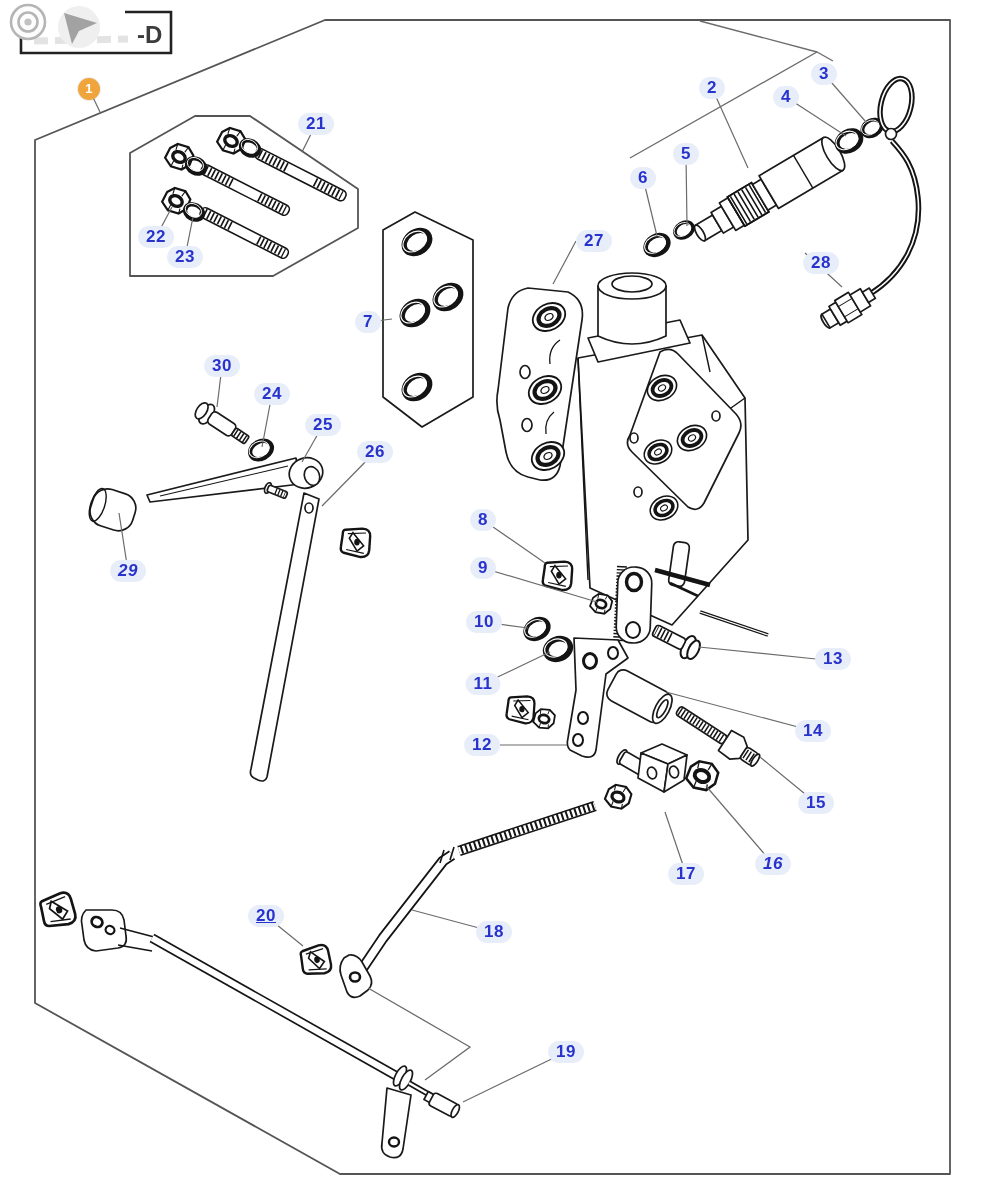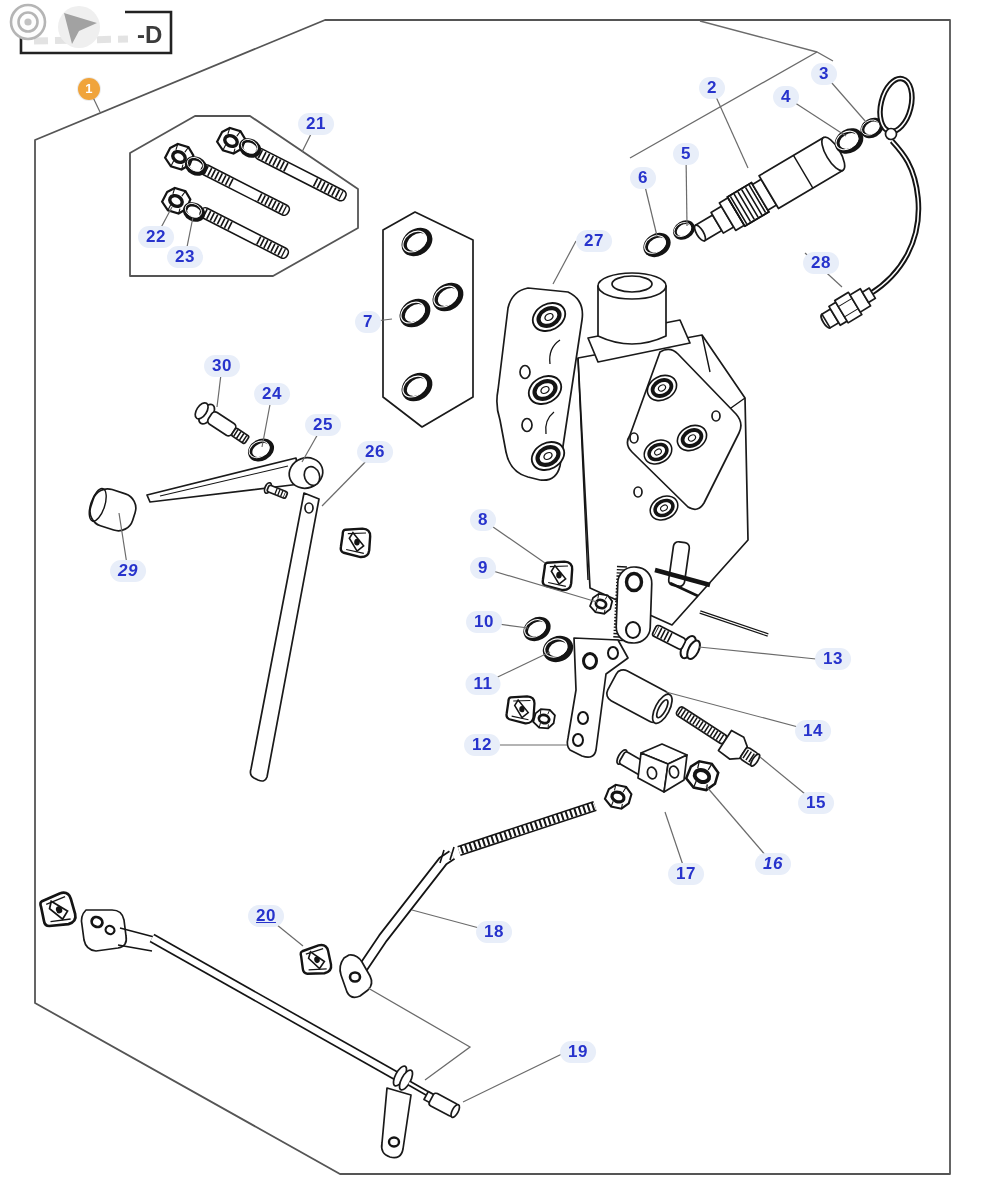--- a/index.html
+++ b/index.html
@@ -402,21 +402,21 @@
       <span class="callout" style="left: 483px; top: 568px;">9</span>
       <span class="callout" style="left: 484px; top: 622px;">10</span>
       <span class="callout" style="left: 483px; top: 684px;">11</span>
       <span class="callout" style="left: 482px; top: 745px;">12</span>
       <span class="callout" style="left: 816px; top: 659px; margin-left: 17px;">13</span>
       <span class="callout" style="left: 813px; top: 731px;">14</span>
       <span class="callout" style="left: 816px; top: 803px;">15</span>
       <span class="callout" style="left: 773px; top: 864px; font-style: italic;">16</span>
       <span class="callout" style="left: 686px; top: 874px;">17</span>
       <span class="callout" style="left: 494px; top: 932px;">18</span>
-      <span class="callout" style="left: 566px; top: 1052px; margin-left: 12px;">19</span>
+      <span class="callout" style="left: 566px; top: 1052px;">19</span>
       <span class="callout" style="left: 266px; top: 916px; text-decoration: underline;">20</span>
       <span class="callout" style="left: 316px; top: 124px;">21</span>
       <span class="callout" style="left: 156px; top: 237px;">22</span>
       <span class="callout" style="left: 185px; top: 257px;">23</span>
       <span class="callout" style="left: 272px; top: 394px;">24</span>
       <span class="callout" style="left: 323px; top: 425px;">25</span>
       <span class="callout" style="left: 375px; top: 452px;">26</span>
       <span class="callout" style="left: 594px; top: 241px;">27</span>
       <span class="callout" style="left: 805px; top: 263px; margin-left: 16px;">28</span>
       <span class="callout" style="left: 128px; top: 571px; font-style: italic;">29</span>

